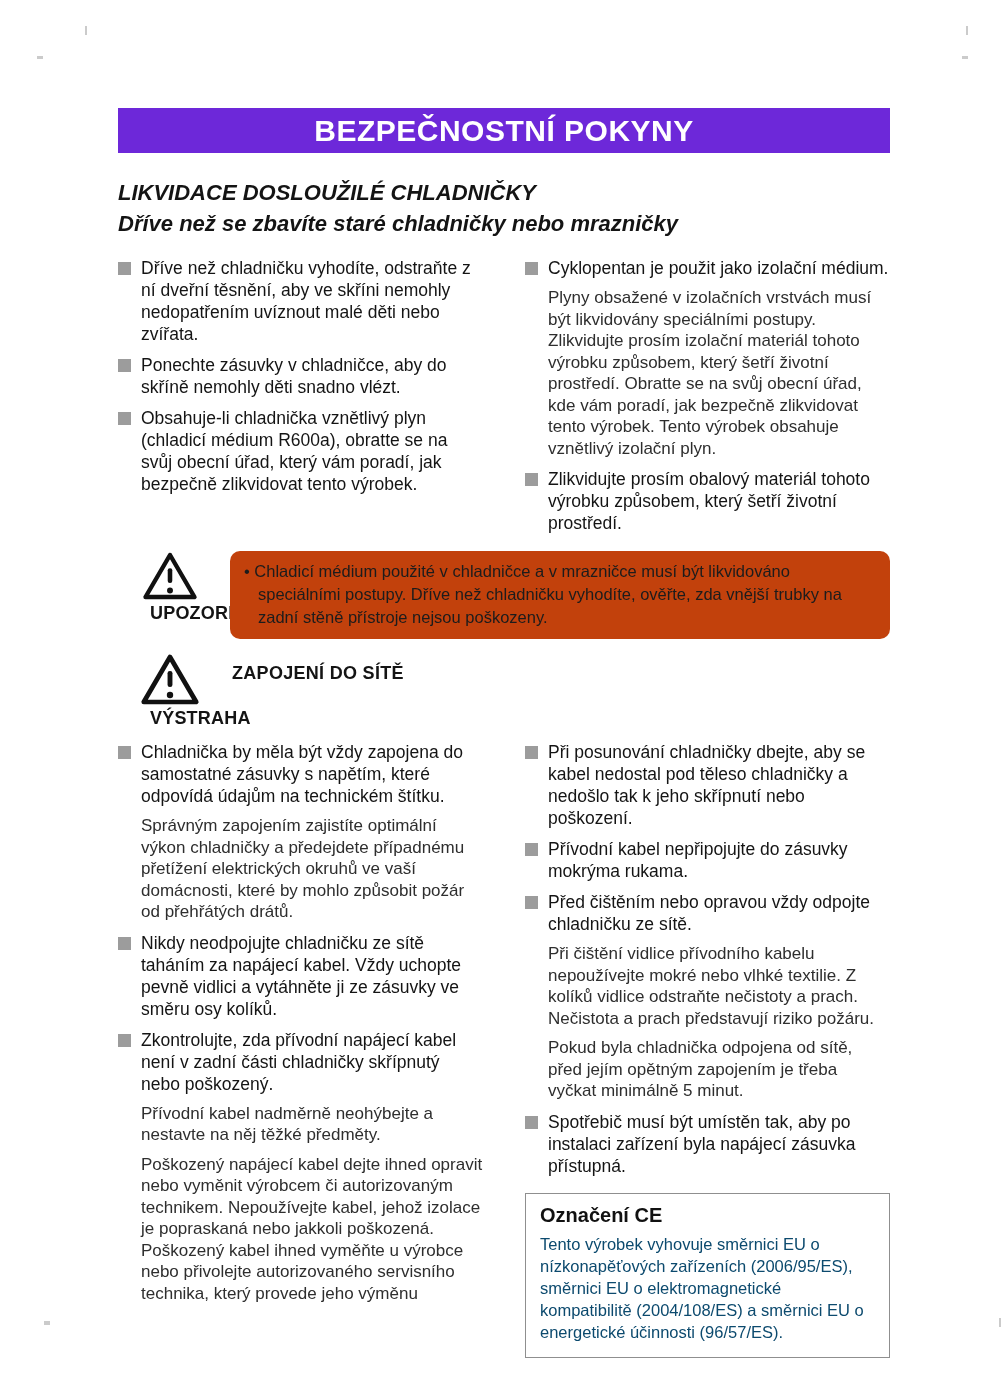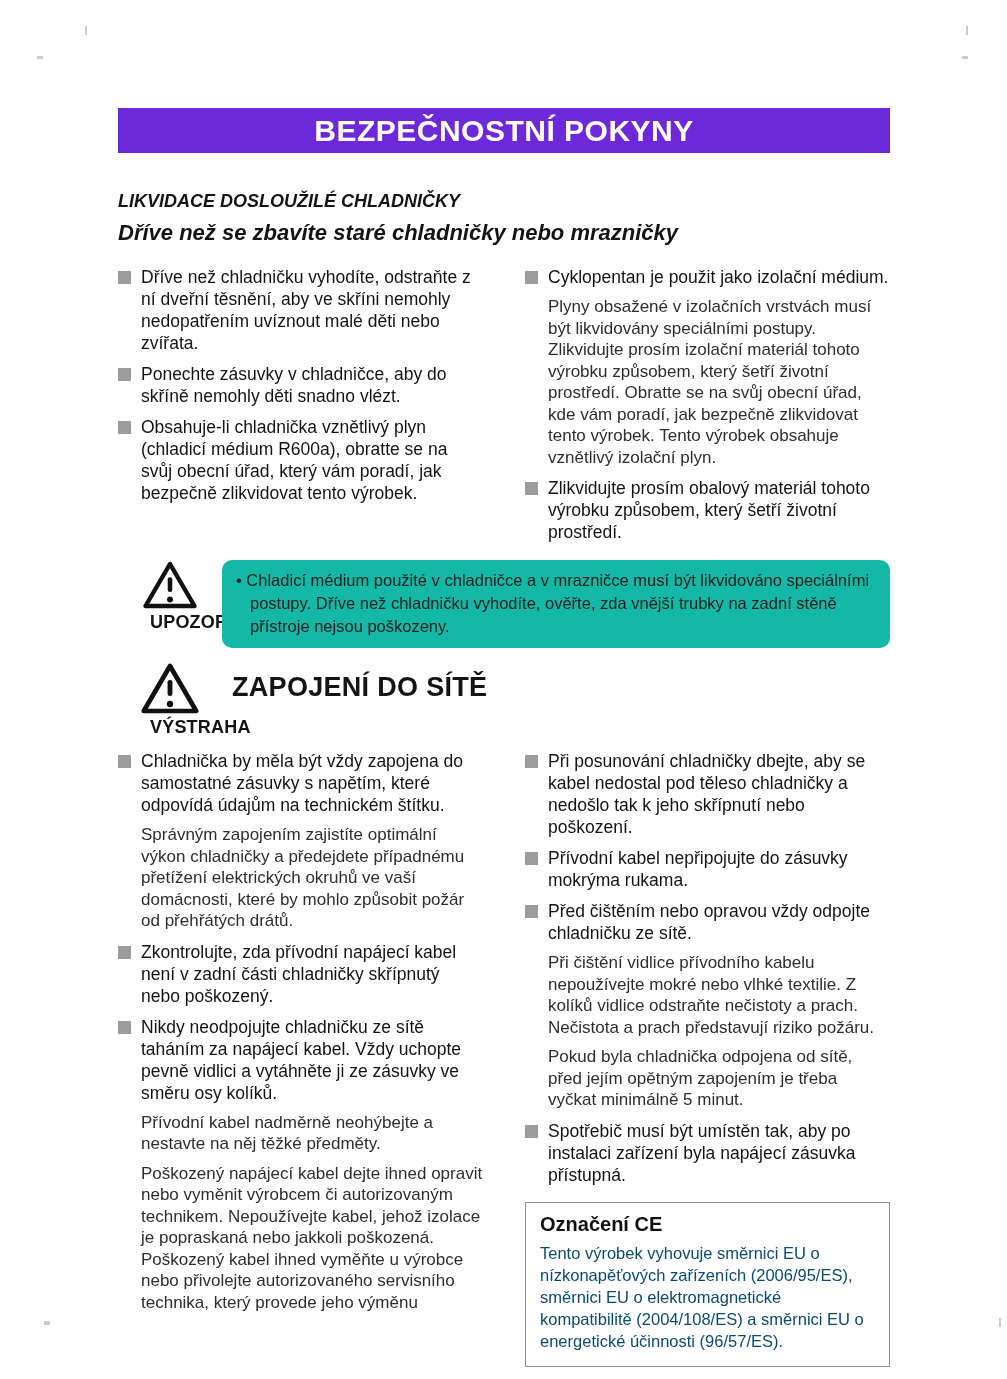--- a/index.html
+++ b/index.html
@@ -30,22 +30,22 @@
     align-items: center;
     justify-content: center;
   }
   .header-bar span {
     color: #ffffff;
     font-size: 30px;
     font-weight: bold;
     letter-spacing: .5px;
   }
   .doc-title {
-    margin-top: 33px;
-    font-size: 18px;
+    margin-top: 24px;
+    font-size: 22px;
     font-weight: bold;
     font-style: italic;
     line-height: 31px;
   }
   .doc-subtitle {
     font-size: 22px;
     font-weight: bold;
     font-style: italic;
     line-height: 31px;
   }
@@ -60,37 +60,37 @@
   .sq { width: 13px; height: 13px; background: #9c9c9c; flex: none; margin-top: 5px; }
   .head { margin: 0; font-size: 17.5px; line-height: 22px; color: #141414; }
   .sub  { margin: -1px 0 9px 23px; font-size: 17px; line-height: 21.5px; color: #2e2e2e; }
 
   .caution-row { display: flex; margin-top: 8px; align-items: flex-start; }
   .badge { width: 104px; flex: none; text-align: center; }
   .badge .tri { display: block; margin: 0 auto; }
   .badge-label { font-size: 18px; font-weight: bold; margin-top: 2px; letter-spacing: .2px; margin-left: 32px; }
   .caution-box {
     flex: 1;
-    background: #14b8a6;
+    background: #c2410c;
     border-radius: 10px;
     padding: 9px 16px 10px 14px;
-    margin-left: 0;
+    margin-left: 8px;
   }
   .caution-text {
     margin: 0;
     font-size: 16.5px;
     line-height: 23px;
     color: #1c1c1c;
     padding-left: 14px;
     text-indent: -14px;
   }
 
   .section2-head { display: flex; align-items: flex-start; margin-top: 14px; }
   .section2-title {
-    font-size: 27px;
+    font-size: 18px;
     font-weight: bold;
     margin: 10px 0 12px 10px;
     letter-spacing: .3px;
   }
   .cols2 { margin-top: 12px; }
 
   .ce-box {
     border: 1.5px solid #8f8f8f;
     margin-top: 16px;
     padding: 10px 18px 14px 14px;
@@ -175,25 +175,25 @@
 
   <div class="cols cols2">
     <div class="col">
       <div class="item">
         <span class="sq"></span>
         <p class="head">Chladnička by měla být vždy zapojena do samostatné zásuvky s napětím, které odpovídá údajům na technickém štítku.</p>
       </div>
       <p class="sub">Správným zapojením zajistíte optimální výkon chladničky a předejdete případnému přetížení elektrických okruhů ve vaší domácnosti, které by mohlo způsobit požár od přehřátých drátů.</p>
       <div class="item">
         <span class="sq"></span>
+        <p class="head">Nikdy neodpojujte chladničku ze sítě taháním za napájecí kabel. Vždy uchopte pevně vidlici a vytáhněte ji ze zásuvky ve směru osy kolíků.</p>
+      </div>
+      <div class="item">
+        <span class="sq"></span>
         <p class="head">Zkontrolujte, zda přívodní napájecí kabel není v zadní části chladničky skřípnutý nebo poškozený.</p>
-      </div>
-      <div class="item">
-        <span class="sq"></span>
-        <p class="head">Nikdy neodpojujte chladničku ze sítě taháním za napájecí kabel. Vždy uchopte pevně vidlici a vytáhněte ji ze zásuvky ve směru osy kolíků.</p>
       </div>
       <p class="sub">Přívodní kabel nadměrně neohýbejte a nestavte na něj těžké předměty.</p>
       <p class="sub">Poškozený napájecí kabel dejte ihned opravit nebo vyměnit výrobcem či autorizovaným technikem. Nepoužívejte kabel, jehož izolace je popraskaná nebo jakkoli poškozená. Poškozený kabel ihned vyměňte u výrobce nebo přivolejte autorizovaného servisního technika, který provede jeho výměnu</p>
     </div>
     <div class="col">
       <div class="item">
         <span class="sq"></span>
         <p class="head">Při posunování chladničky dbejte, aby se kabel nedostal pod těleso chladničky a nedošlo tak k jeho skřípnutí nebo poškození.</p>
       </div>
       <div class="item">

